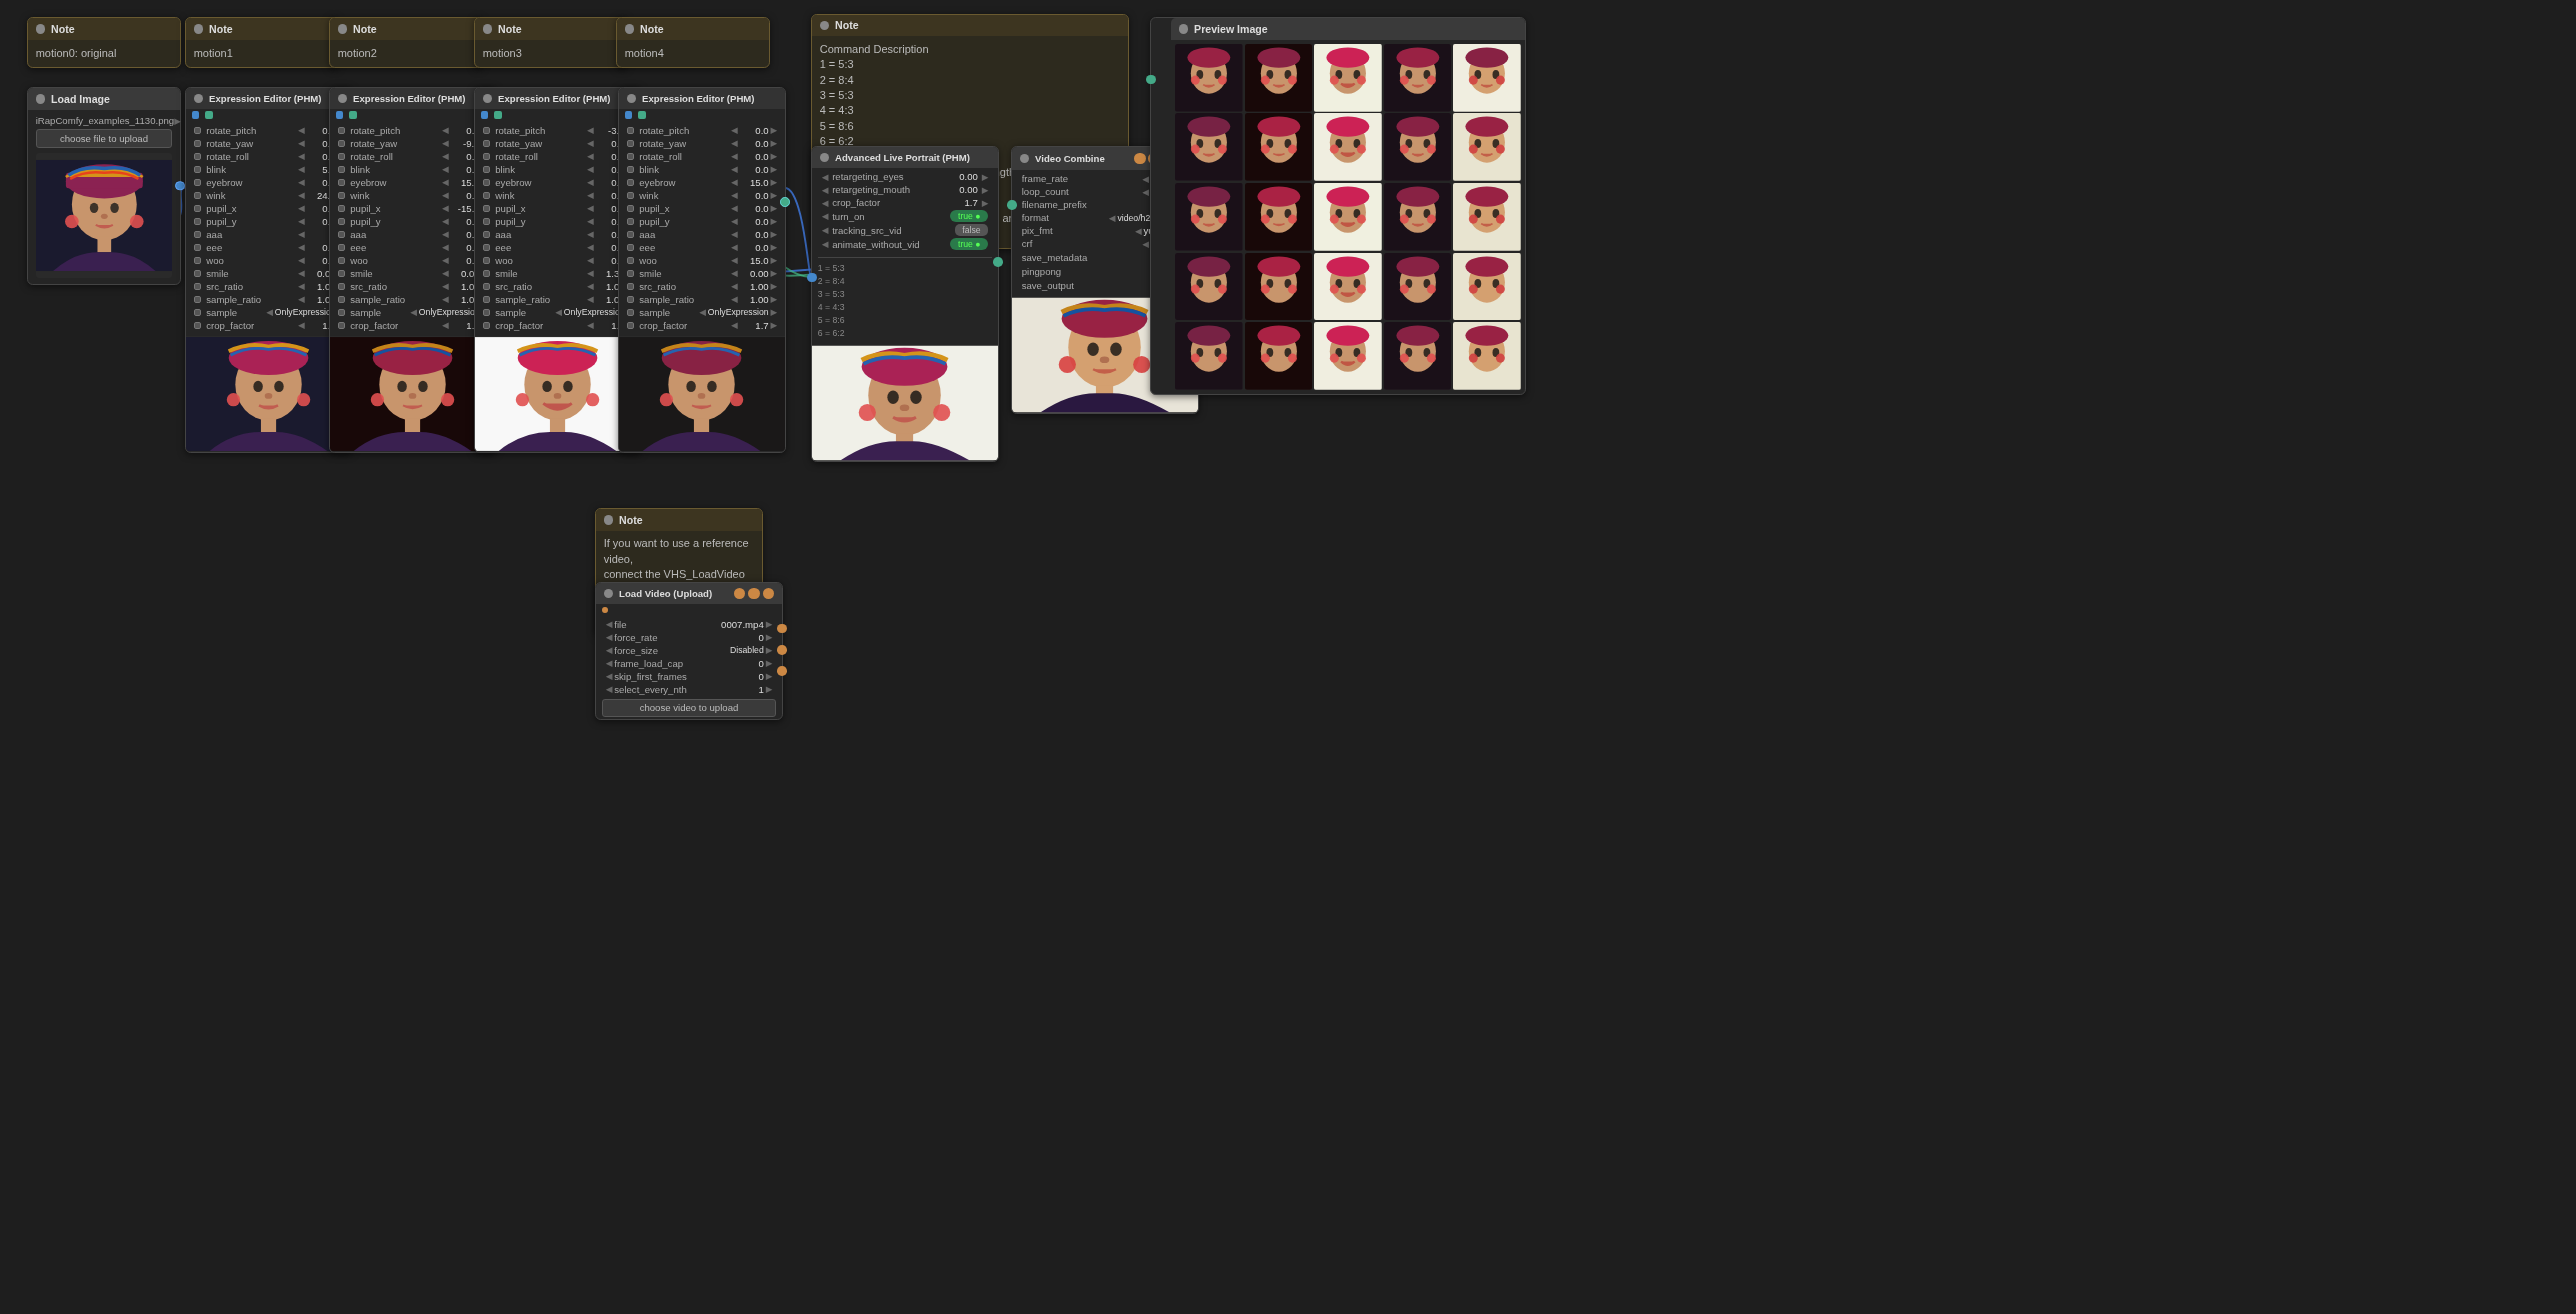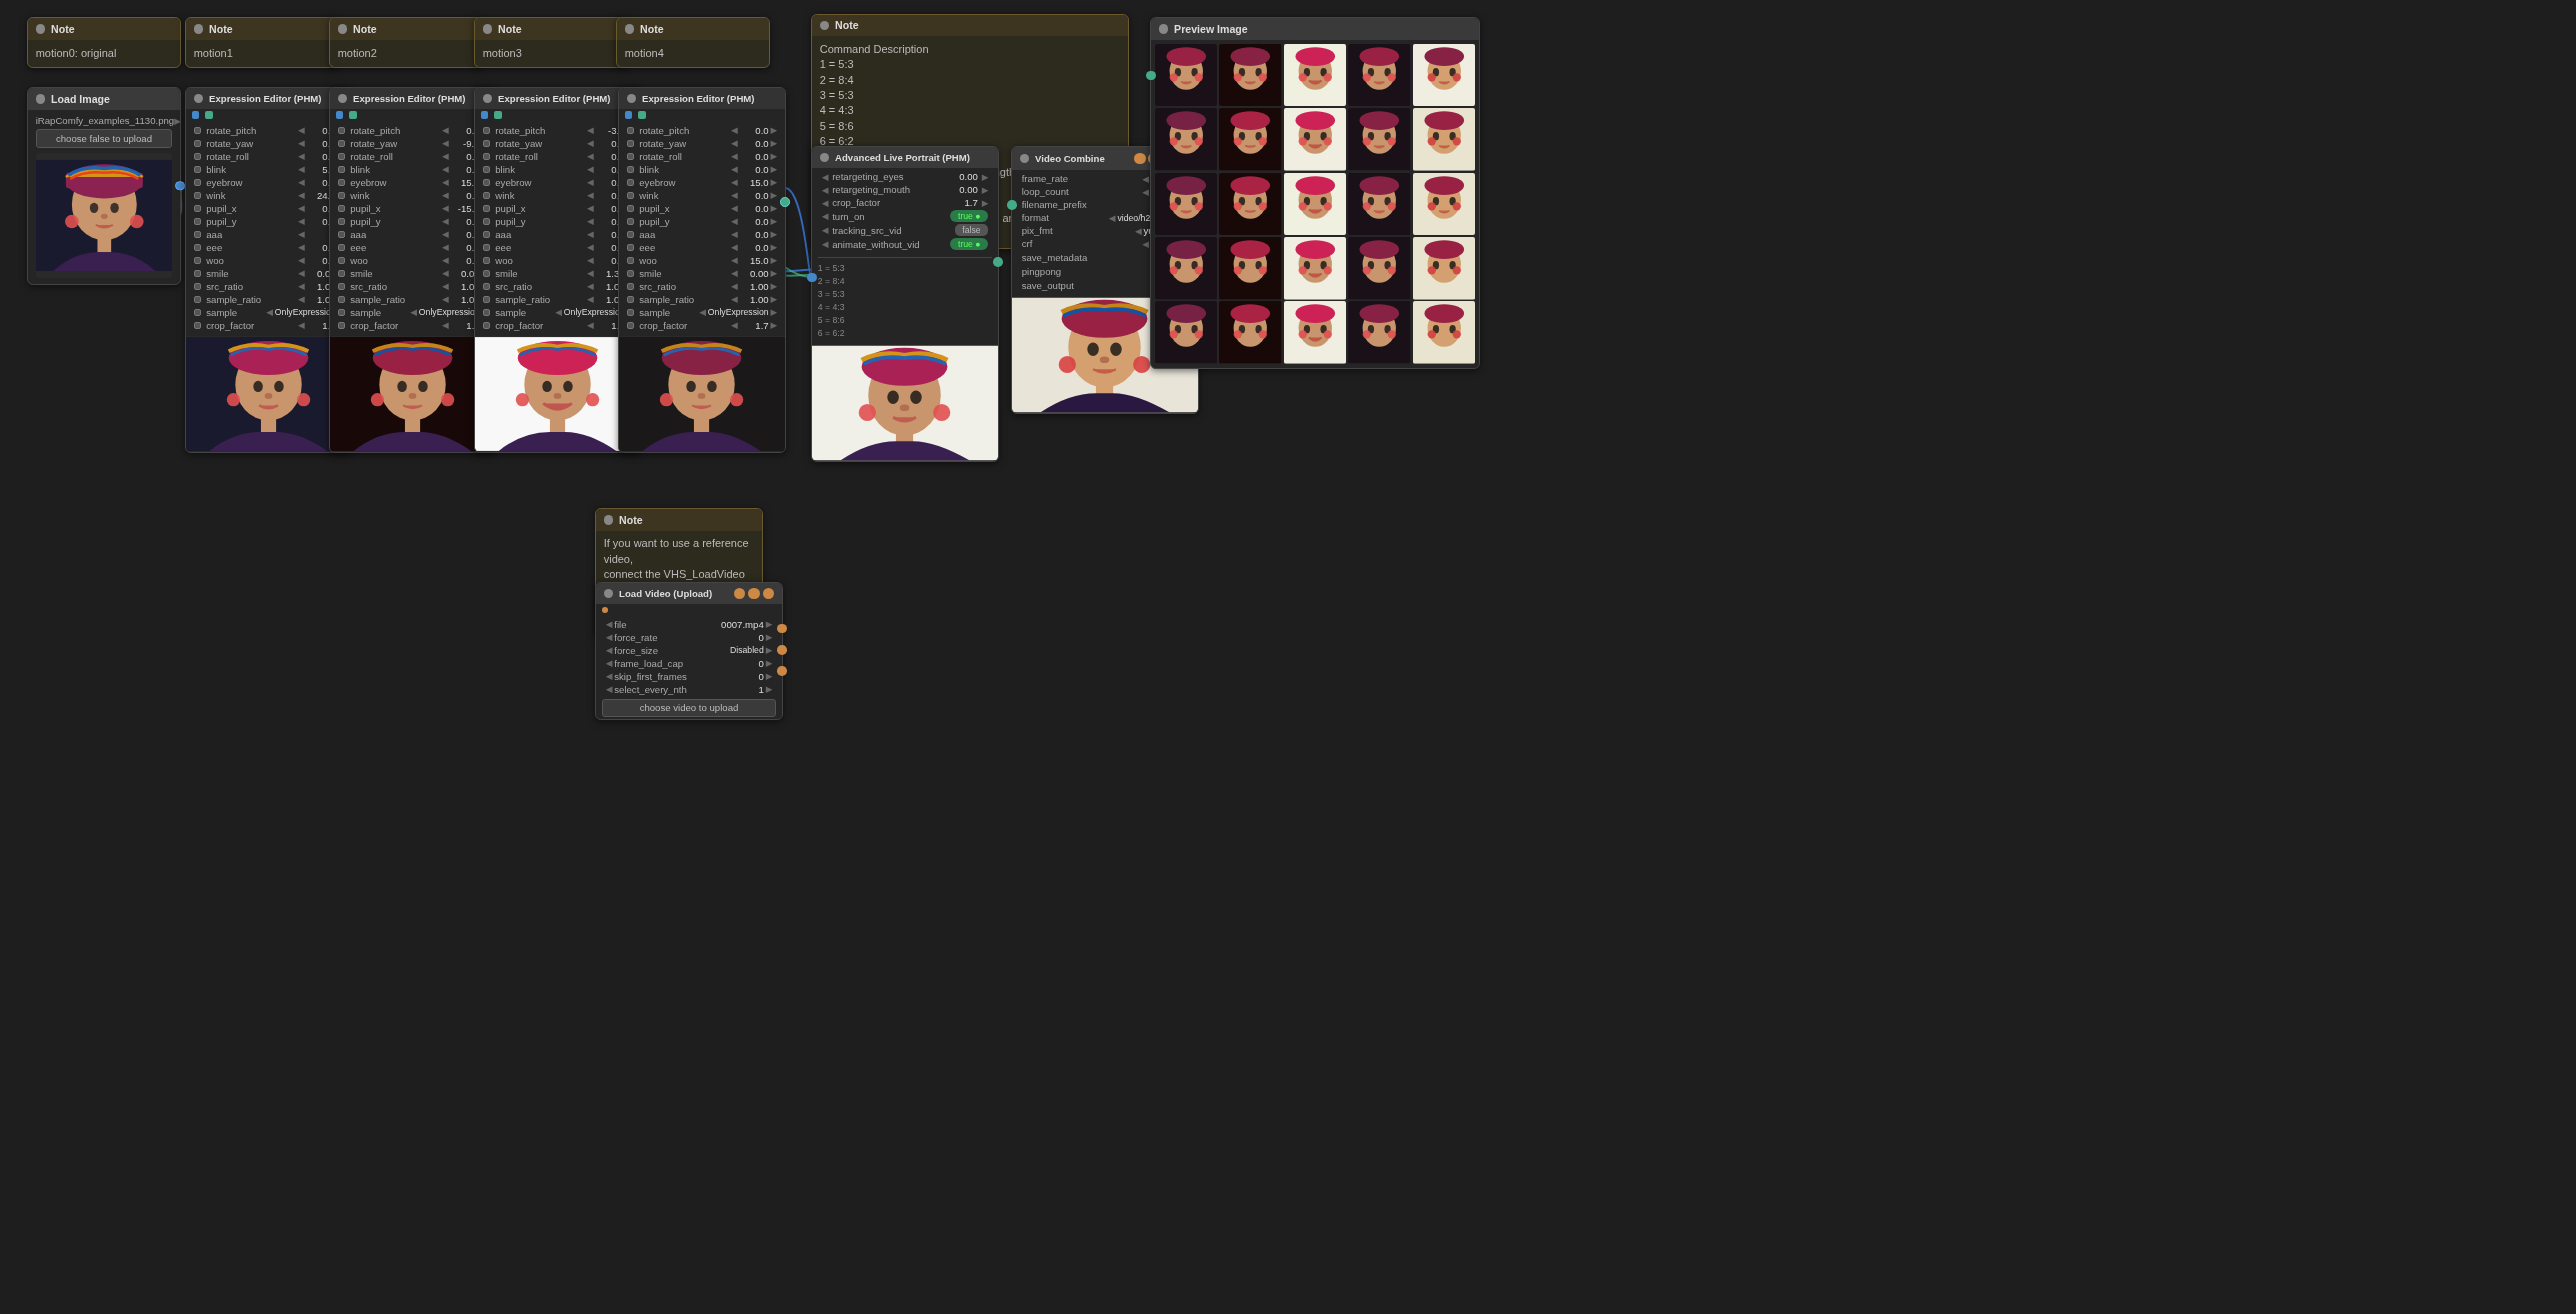--- a/index.html
+++ b/index.html
@@ -305,21 +305,21 @@
     <div class="node-header">
       <div class="dot"></div>
       <span>Load Image</span>
     </div>
     <div class="node-body">
       <div style="display:flex;align-items:center;gap:0;margin-bottom:2px;">
         <div style="width:7.7px;height:7.7px;background:#48c;border-radius:1.9px;"></div>
         <span style="font-size:9.6px;color:#aaa;">iRapComfy_examples_1130.png</span>
         <span style="margin-left:auto;font-size:8.7px;color:#666;">▶</span>
       </div>
-      <div class="choose-file-btn">choose false to upload</div>
+      <div class="choose-file-btn">choose file to upload</div>
 
       <div style="width:100%;height:125px;background:#2a2a2a;margin-top:4.8px;border-radius:2.9px;overflow:hidden;">
         <svg viewBox="0 0 160 130" xmlns="http://www.w3.org/2000/svg" style="width:100%;height:100%;">
 
           <rect width="160" height="130" fill="#1a1a2e"></rect>
 
           <ellipse cx="80" cy="52" rx="38" ry="42" fill="#c8956c"></ellipse>
 
           <ellipse cx="80" cy="25" rx="45" ry="20" fill="#8b2252"></ellipse>
           <rect x="35" y="15" width="90" height="18" rx="3" fill="#8b2252"></rect>
@@ -1066,21 +1066,21 @@
         <rect x="88" y="92" width="18" height="18" fill="#d4a070"></rect>
         <path d="M30 120 Q60 100 88 100 L106 100 Q130 100 165 120" fill="#2a1840"></path>
         <circle cx="58" cy="70" r="9" fill="#d84040" opacity="0.9"></circle>
         <circle cx="136" cy="70" r="9" fill="#d84040" opacity="0.9"></circle>
       </svg>
     </div>
 
     <div style="position:absolute;right:-4.8px;top:20%;width:9.6px;height:9.6px;background:#44aa88;border-radius:50%;"></div>
   </div>
 
-  <div class="node preview-node" style="left: 1150px; top: 17.3px; width: 330px;">
+  <div class="node preview-node" style="left: 1150px; top: 17.3px; width: 376px; padding-left: 20px;">
     <div class="node-header">
       <div class="dot"></div>
       <span>Preview Image</span>
     </div>
 
     <div style="position:absolute;left:-4.8px;top:15%;width:9.6px;height:9.6px;background:#44aa88;border-radius:50%;"></div>
 
     <div style="display:grid;grid-template-columns:repeat(5,1fr);gap:1.9px;padding:3.9px;">
 
       <div style="aspect-ratio:1;background:#333;border-radius:1.9px;overflow:hidden;">

